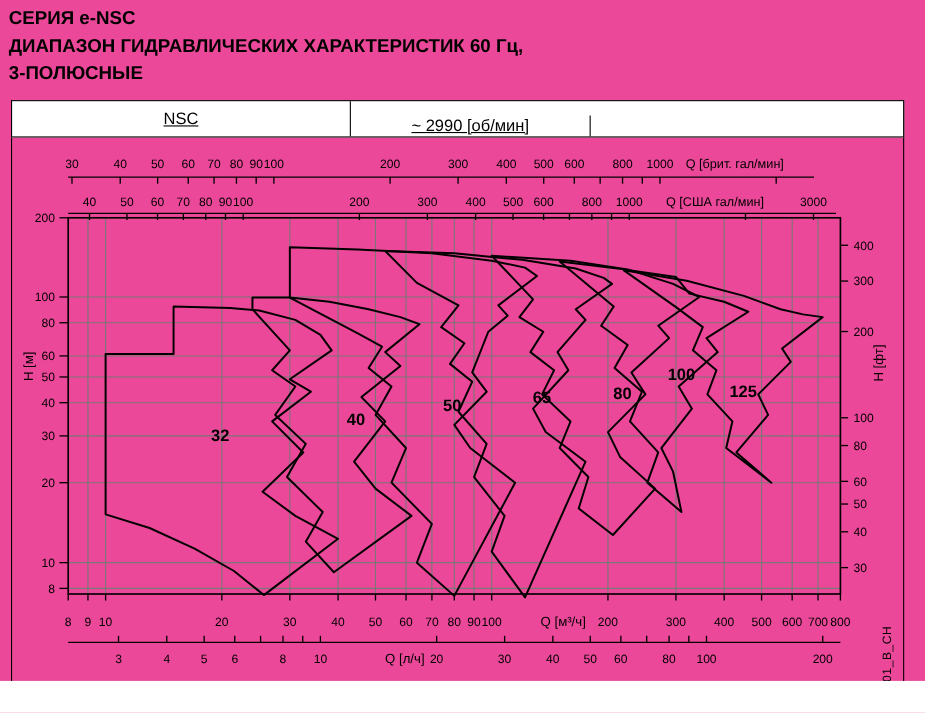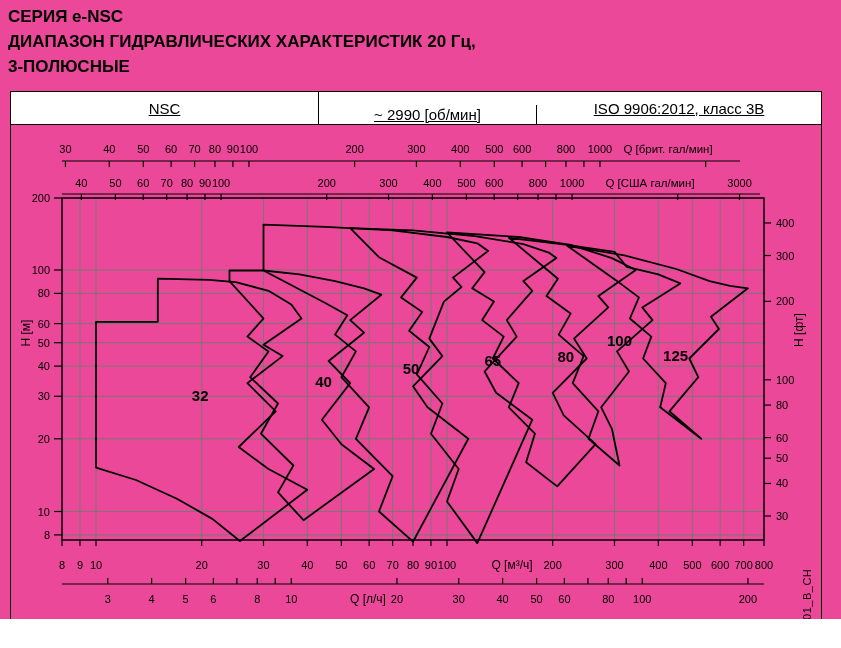--- a/index.html
+++ b/index.html
@@ -16,30 +16,29 @@
               font-size:11px;letter-spacing:0.5px;white-space:nowrap;}
   svg{position:absolute;left:0;top:0;}
   text{font-family:"Liberation Sans",sans-serif;}
 </style>
 </head>
 <body>
 
 <div id="stage">
   <div class="title-block">
     <div>СЕРИЯ e-NSC</div>
-    <div>ДИАПАЗОН ГИДРАВЛИЧЕСКИХ ХАРАКТЕРИСТИК 20 Гц,</div>
+    <div>ДИАПАЗОН ГИДРАВЛИЧЕСКИХ ХАРАКТЕРИСТИК 60 Гц,</div>
     <div>3-ПОЛЮСНЫЕ</div>
   </div>
 
   <div class="frame"></div>
 
   <div class="header-row">
     <div class="header-cell hc1">NSC</div>
     <div class="header-cell hc2">~ 2990 [об/мин]</div>
-    <div class="header-cell hc3">ISO 9906:2012, класс 3В</div>
   </div>
 
   <svg id="chart-svg" width="841" height="648" viewBox="0 0 841 648">
       <g>
         <line x1="79.95453537903083" y1="198" x2="79.95453537903083" y2="540" stroke="#777" stroke-width="1"></line>
         <line x1="96.0154145658278" y1="198" x2="96.0154145658278" y2="540" stroke="#777" stroke-width="1"></line>
         <line x1="201.6769430438852" y1="198" x2="201.6769430438852" y2="540" stroke="#777" stroke-width="1"></line>
         <line x1="263.4849749724293" y1="198" x2="263.4849749724293" y2="540" stroke="#777" stroke-width="1"></line>
         <line x1="307.33847152194255" y1="198" x2="307.33847152194255" y2="540" stroke="#777" stroke-width="1"></line>
         <line x1="341.3538860877704" y1="198" x2="341.3538860877704" y2="540" stroke="#777" stroke-width="1"></line>

